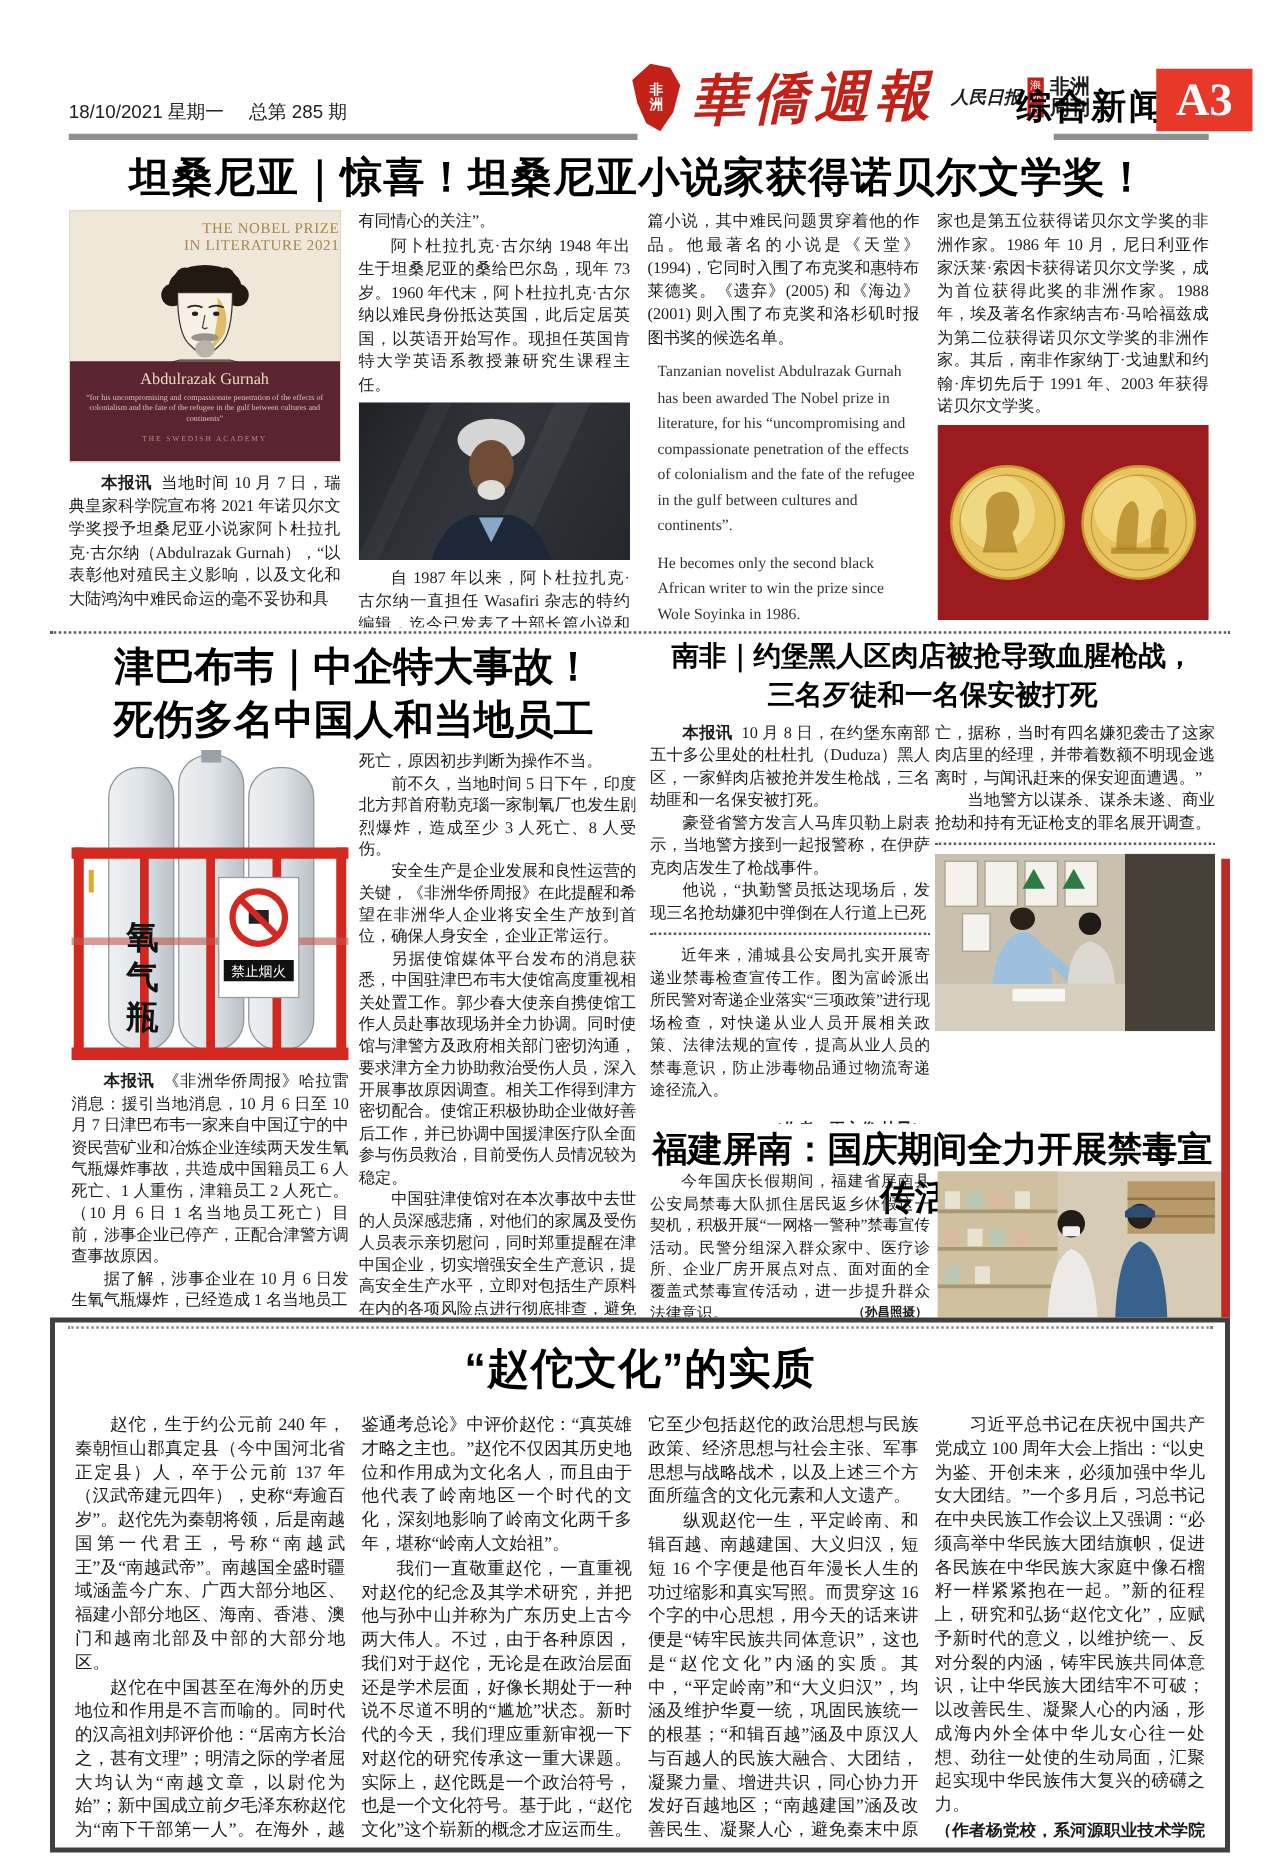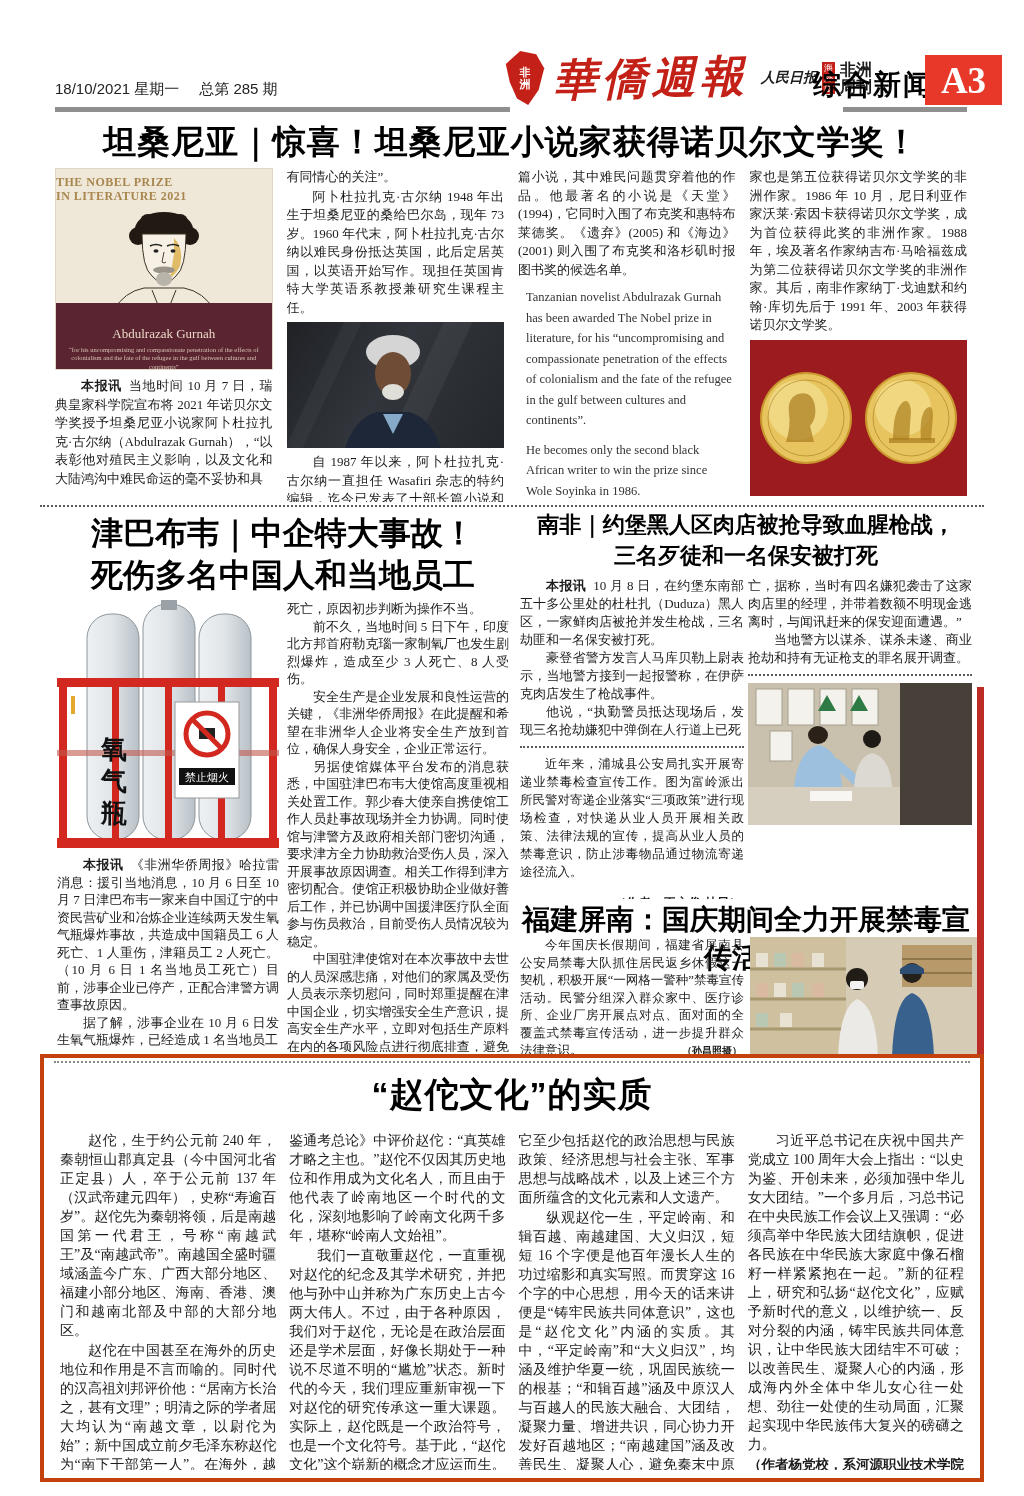--- a/index.html
+++ b/index.html
@@ -35,24 +35,24 @@
   .bar { height:5px; background:#8f8f8f; }
 
   
   .nobel-headline { left:55px; top:120px; width:912px; text-align:center; font-size:33px; letter-spacing:1px; }
   .nobel-cols { left:55px; top:168px; width:912px; height:334px; display:grid;
                 grid-template-columns:repeat(4,1fr); column-gap:14px; font-size:13px; line-height:18.5px; }
   .ncol { overflow:hidden; }
   .ncol p { margin-bottom:1px; }
 
   .poster { height:202px; background:#efe8d8; position:relative; overflow:hidden; border:1px solid #e0d8c6; margin-bottom:7px; }
-  .poster-head { padding-top:6px; text-align:left; color:#a8864e; font-size:12px; line-height:14px; letter-spacing:.5px;font-weight:bold; }
+  .poster-head { padding-top:6px; text-align:right; color:#a8864e; font-size:12px; line-height:14px; letter-spacing:.5px; }
   .poster svg { display:block; margin:1px auto 0; }
-  .poster-band { position:absolute; left:0; right:0; bottom:0; height:66px; background:#5a2430;
-                 text-align:center; color:#ead9c6; padding-top:22px; }
+  .poster-band { position:absolute; left:0; right:0; bottom:0; height:80px; background:#5a2430;
+                 text-align:center; color:#ead9c6; padding-top:5px; }
   .pb-name { font-size:13px; }
   .pb-cite { font-size:6.5px; line-height:8.5px; padding:2px 10px 0; color:#d8c3b2; text-indent:0; }
   .pb-academy { font-size:6px; letter-spacing:1.5px; margin-top:3px; color:#b2917f; }
 
   .gurnah-photo { height:126px; margin:5px 0 5px; background:linear-gradient(120deg,#1f2125 0%,#32363c 45%,#24272b 100%);
                   position:relative; overflow:hidden; }
   .eng { font-size:12.5px; line-height:20.5px; color:#333; padding:7px 2px 2px 8px; text-align:left; }
   .eng p { text-indent:0; margin-bottom:9px; }
   .medals { height:156px; margin-top:5px; background:#9b1b1e; display:flex; align-items:center; justify-content:space-evenly; }
 
@@ -70,21 +70,21 @@
   .cap-para { font-size:12.5px; line-height:18px; }
   .cap-credit { font-size:12.5px; margin-top:13px; padding-right:2px; }
   .pucheng-photo { height:142px; }
   .pn-title { left:520px; top:901px; width:452px; text-align:center; font-size:28px; }
   .pn-body { left:520px; top:937px; width:224px; font-size:12.5px; line-height:17.5px; }
   .pn-credit { font-size:10px; margin-top:-17.5px; padding-right:2px; }
   .pn-photo { left:750px; top:937px; width:228px; height:142px; }
   .red-bar { left:977px; top:687px; width:7px; height:386px; background:#bd2b27; }
 
   
-  .zt-box { left:40px; top:1054px; width:944px; height:428px; border:4px solid #c2410c; background:#fff; }
+  .zt-box { left:40px; top:1054px; width:944px; height:428px; border:4px solid #404040; background:#fff; }
   .zt-dot { border-top:2px dotted #8a8a8a; margin:3px 10px 0; }
   .zt-title { margin-top:9px; text-align:center; font-size:34px; letter-spacing:1px; }
   .zt-cols { display:grid; grid-template-columns:repeat(4,1fr); column-gap:13px; padding:13px 16px 0;
              font-size:14px; line-height:19px; height:352px; overflow:hidden; }
   .zt-cols p { margin-bottom:1px; }
   .zt-credit { font-size:13.5px; line-height:19px; margin-top:1px; }
 </style>
 </head>
 <body>
 

